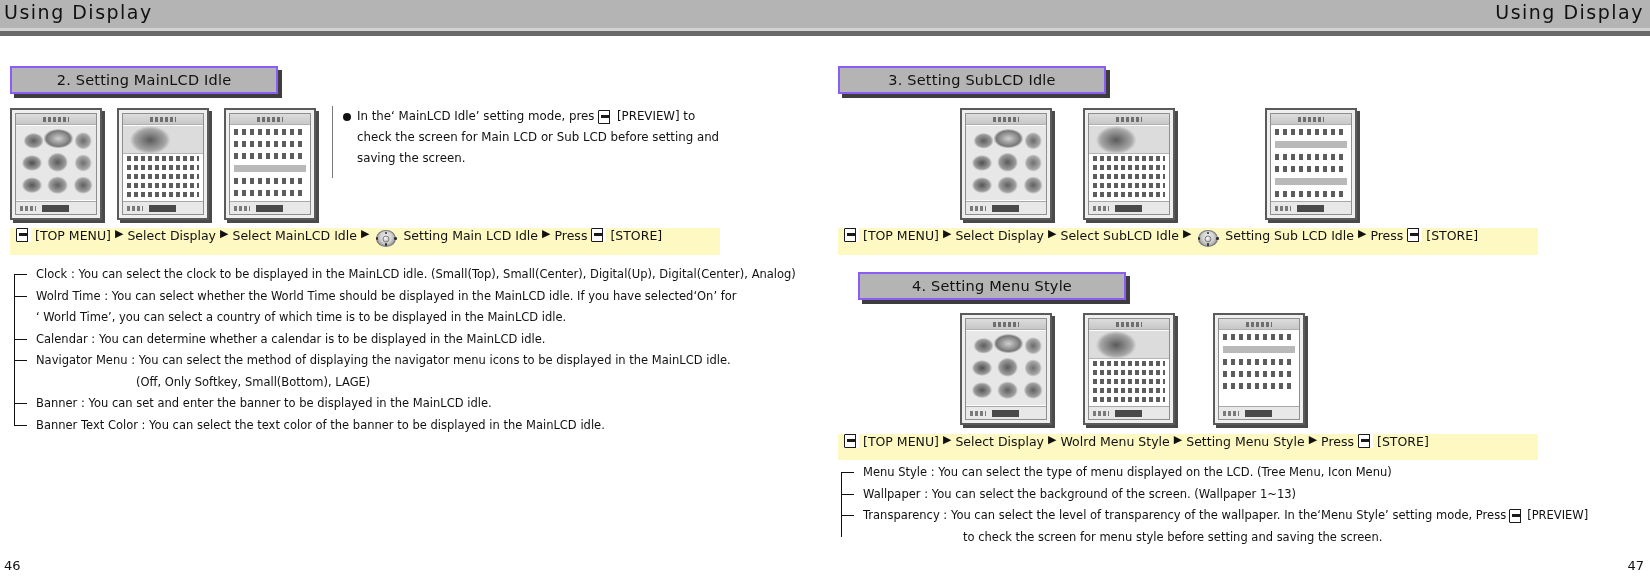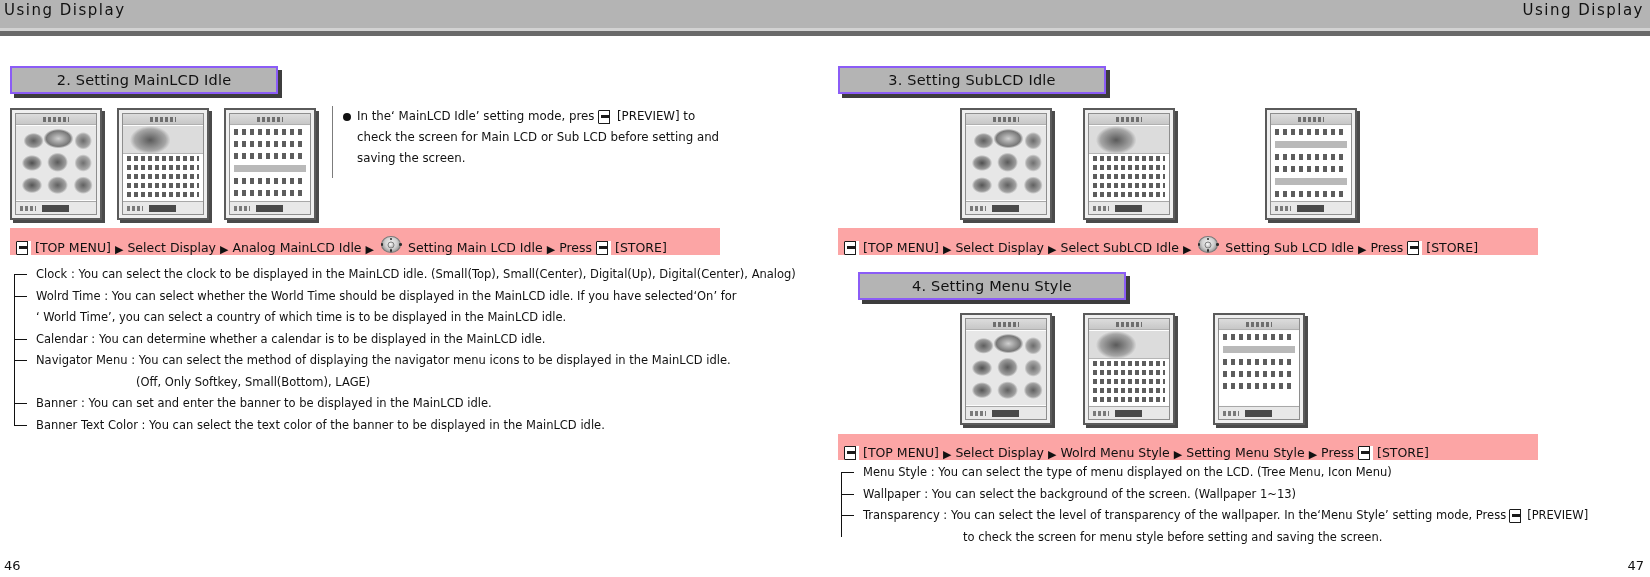--- a/index.html
+++ b/index.html
@@ -25,21 +25,21 @@
   .hdr-rule1 {
     position: absolute; top: 28px; left: 0; width: 825px; height: 3px;
     background: #d2d2d2;
   }
   .hdr-rule2 {
     position: absolute; top: 31px; left: 0; width: 825px; height: 5px;
     background: #6a6a6a;
   }
   .hdr-title {
     position: absolute; top: 1px;
-    font-size: 15px; letter-spacing: 1.5px; color: #111;
+    font-size: 19px; letter-spacing: 1.5px; color: #111;
     font-family: "DejaVu Sans", sans-serif; font-weight: 400;
     white-space: nowrap;
   }
   #page-left  .hdr-title { left: 4px; }
   #page-right .hdr-title { right: 6px; }
   #page-right .hdr-rule2 { left: -45px; width: 870px; }
   #page-right .hdr-rule1 { left: -45px; width: 870px; }
 
   
   .sec-head {
@@ -133,22 +133,22 @@
     background: repeating-linear-gradient(90deg,#5d5d5d 0 4px, transparent 4px 8px);
     filter: blur(.55px);
   }
   .ph-form i.band {
     background: #b9b9b9; height: 7px;
   }
 
   
   .navbar {
     position: absolute;
-    background: #fca5a5;
-    display: flex; align-items: flex-end;
+    background: #fef9c3;
+    display: flex; align-items: flex-start;
     font-size: 12.5px; color: #111;
     font-family: "DejaVu Sans", sans-serif;
     white-space: nowrap;
     padding: 0 6px;
     gap: 4px;
   }
   .arrow { font-size: 11px; line-height: 1; color:#111; }
   .key-btn {
     display:inline-block; width: 15px; height: 14px;
     background: #fff; border: 1.6px solid #1a1a1a;
@@ -288,21 +288,21 @@
       <div>saving the screen.</div>
     </div>
   </div>
 
   <div class="navbar" style="left:10px; top:228px; width:710px; height:27px;">
     <span class="key-btn"></span>
     <span>[TOP MENU]</span>
     <span class="arrow">▶</span>
     <span>Select Display</span>
     <span class="arrow">▶</span>
-    <span>Analog MainLCD Idle</span>
+    <span>Select MainLCD Idle</span>
     <span class="arrow">▶</span>
     <span class="nav-pad">
       <span class="ring"></span>
         <span class="ctr"></span>
       <span class="d u"></span>
         <span class="d dn"></span>
         <span class="d l"></span>
         <span class="d r"></span>
     </span>
     <span>Setting Main LCD Idle</span>

